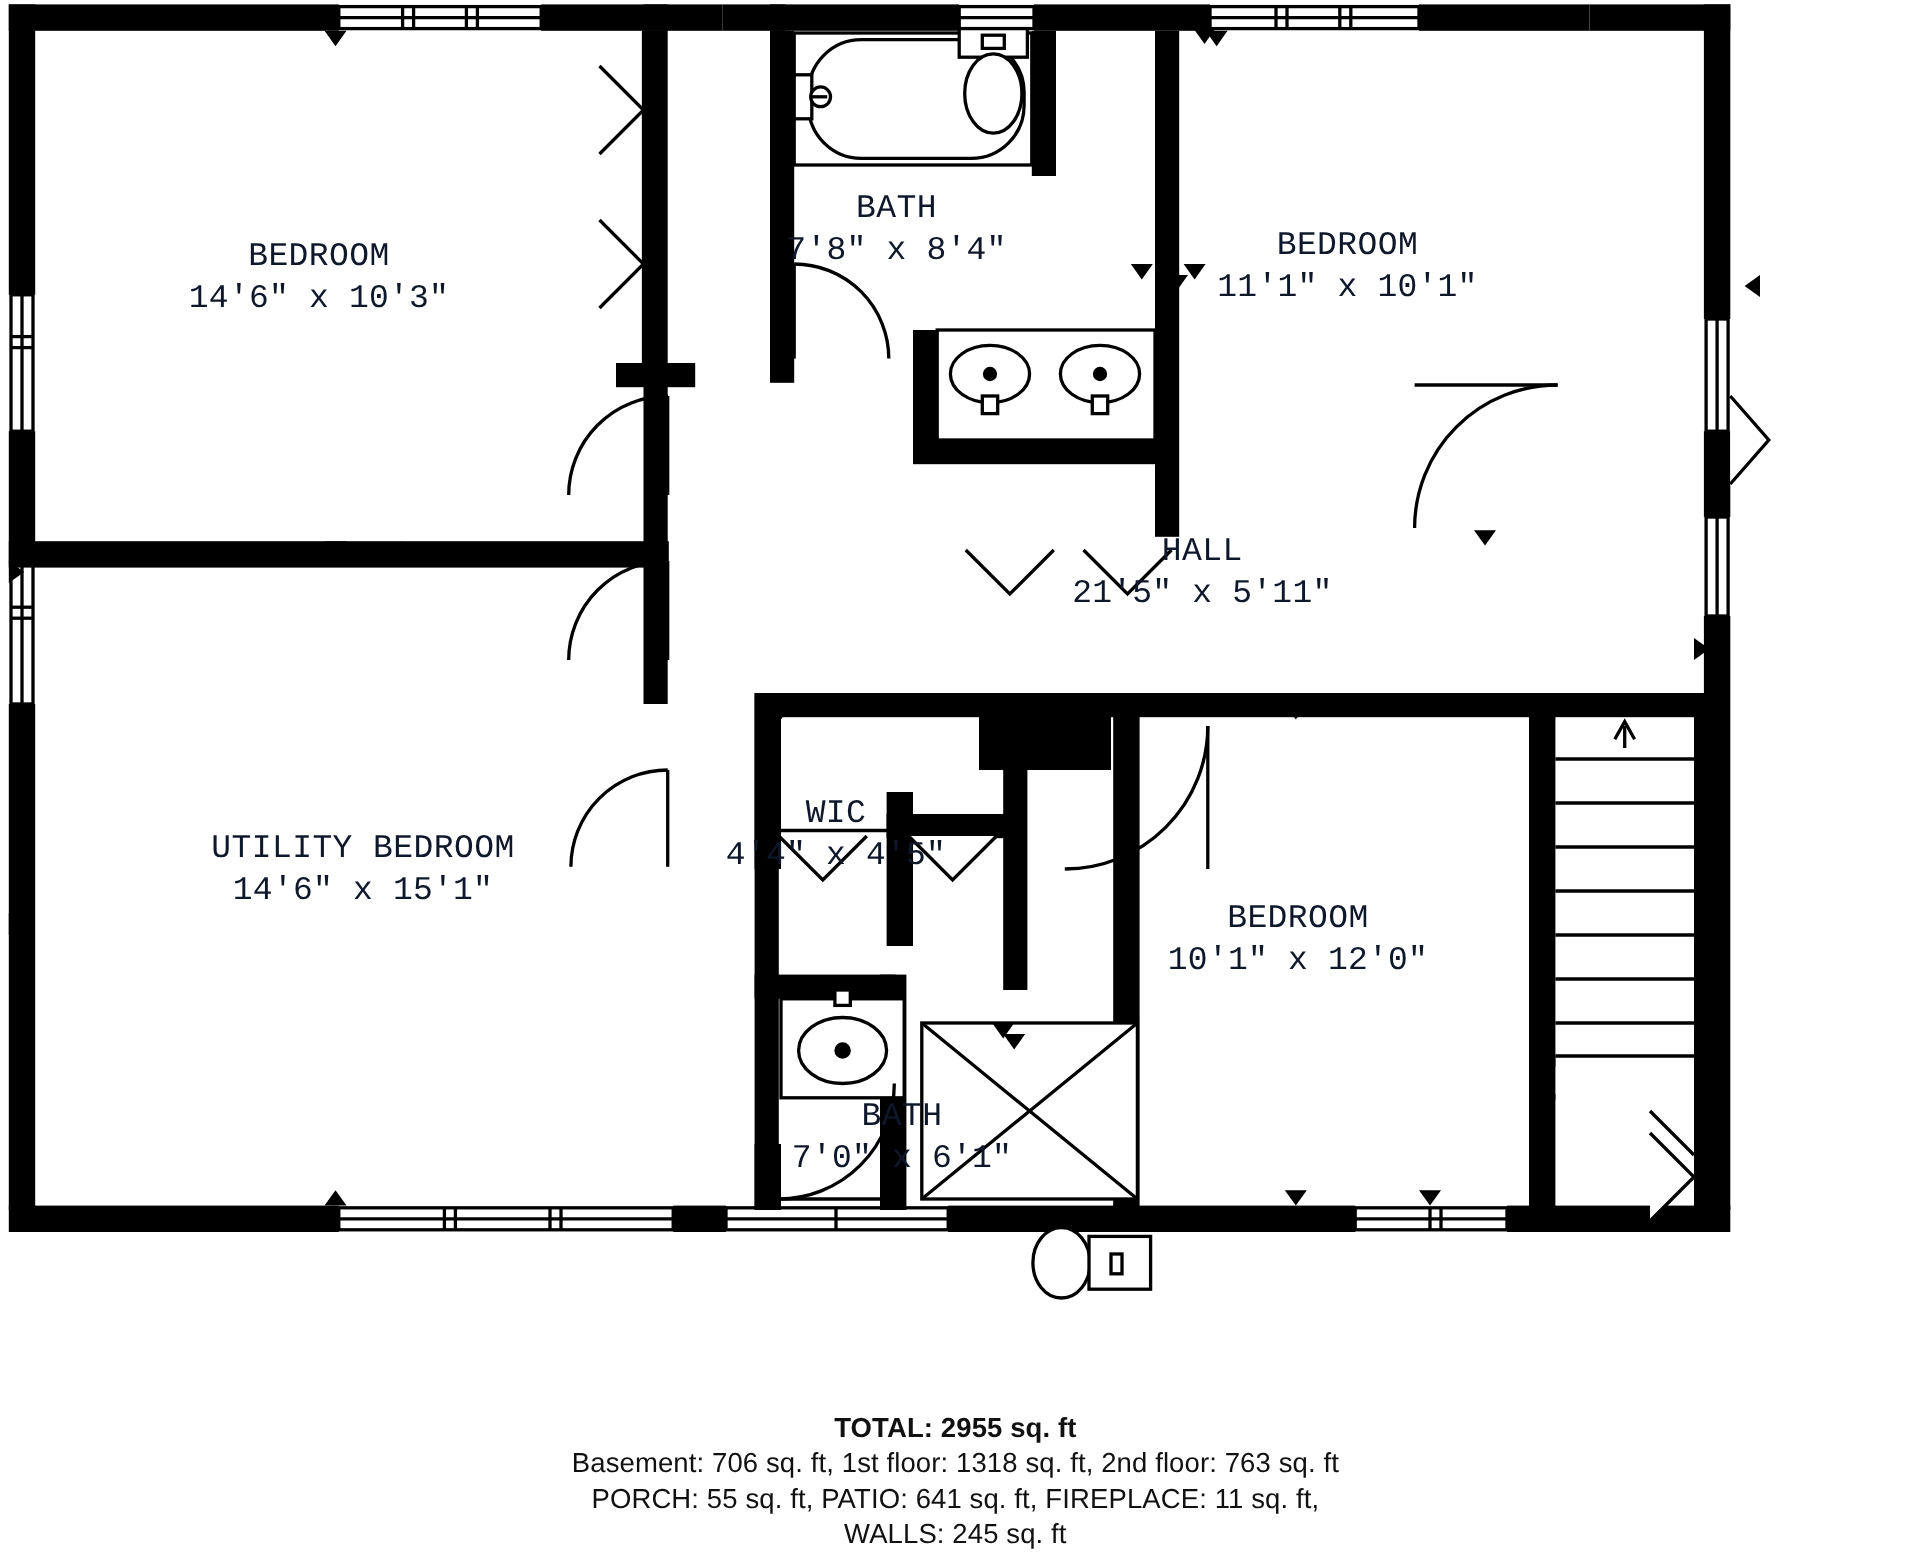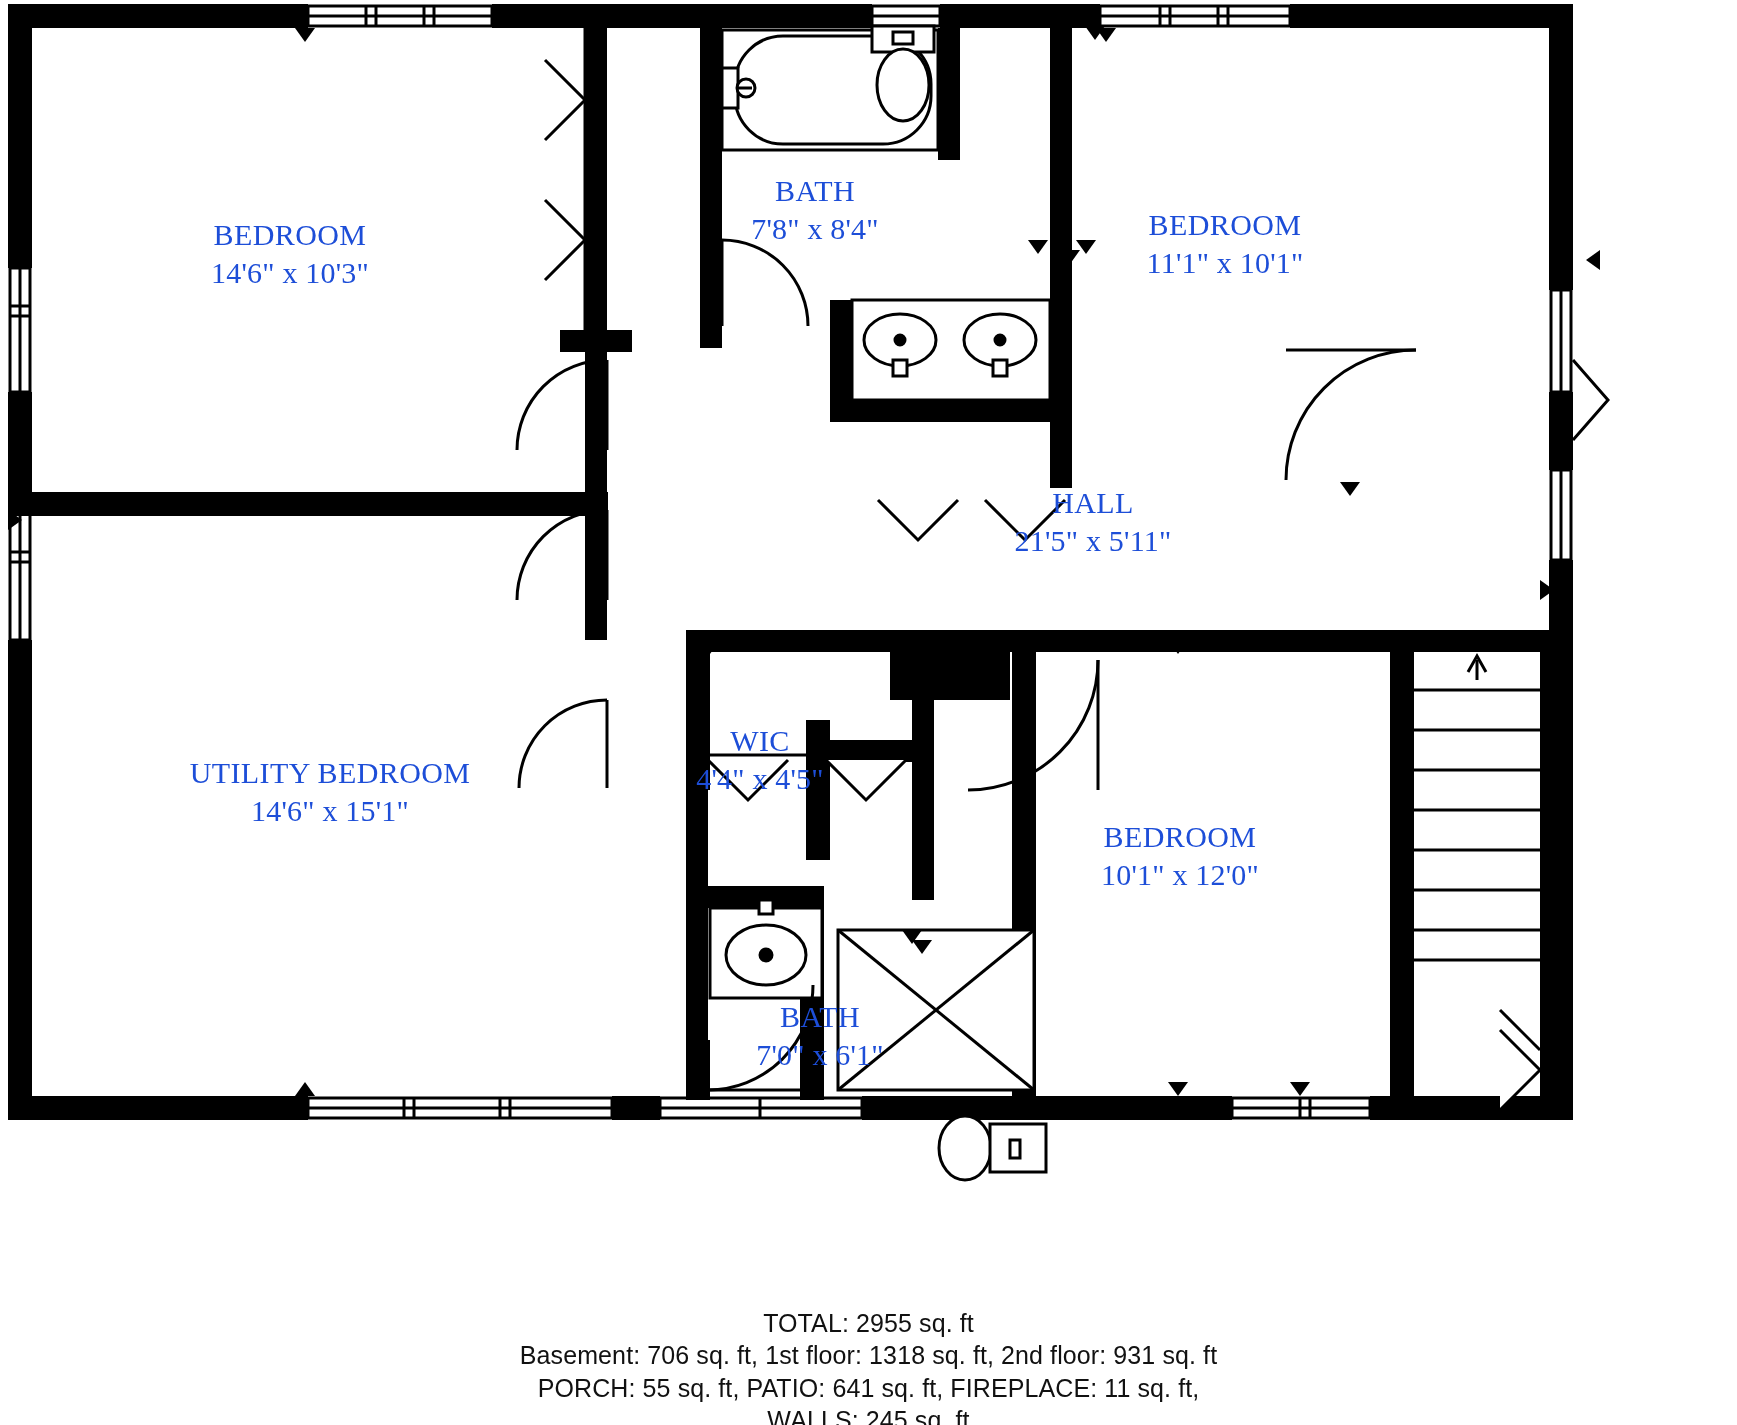--- a/index.html
+++ b/index.html
@@ -27,22 +27,22 @@
     top: 0;
     width: 1737px;
     height: 1425px;
     display: block;
   }
   .room-label {
     position: absolute;
     text-align: center;
     white-space: nowrap;
     line-height: 1.12;
-    font-family: Liberation Serif, serif;
-    color: #1d4ed8;
+    font-family: Liberation Mono, monospace;
+    color: #0f172a;
     pointer-events: none;
   }
   .room-label .rl-name {
     display: block;
     font-size: 30px;
     letter-spacing: 0.4px;
     font-weight: 400;
   }
   .room-label .rl-dims {
     display: block;
@@ -56,24 +56,23 @@
     left: 0;
     top: 1282px;
     width: 1737px;
     text-align: center;
     font-family: "Liberation Sans", sans-serif;
     color: #111111;
   }
   #summary .sum-total {
     display: block;
     font-size: 25px;
-    font-weight: normal;
+    font-weight: bold;
     line-height: 1.28;
     letter-spacing: 0.1px;
-    margin-top: 25px;
   }
   #summary .sum-line {
     display: block;
     font-size: 25px;
     font-weight: normal;
     line-height: 1.30;
     letter-spacing: 0.1px;
   }
 </style>
 </head>
@@ -361,18 +360,18 @@
     <span class="rl-dims">10'1" x 12'0"</span>
   </div>
 
   <div class="room-label" style="left:680px; top:1000px; width:280px;">
     <span class="rl-name">BATH</span>
     <span class="rl-dims">7'0" x 6'1"</span>
   </div>
 
   <div id="summary">
     <span class="sum-total">TOTAL: 2955 sq. ft</span>
-    <span class="sum-line">Basement: 706 sq. ft, 1st floor: 1318 sq. ft, 2nd floor: 931 sq. ft</span>
+    <span class="sum-line">Basement: 706 sq. ft, 1st floor: 1318 sq. ft, 2nd floor: 763 sq. ft</span>
     <span class="sum-line">PORCH: 55 sq. ft, PATIO: 641 sq. ft, FIREPLACE: 11 sq. ft,</span>
     <span class="sum-line">WALLS: 245 sq. ft</span>
   </div>
 
 </div>
 
 </body></html>

